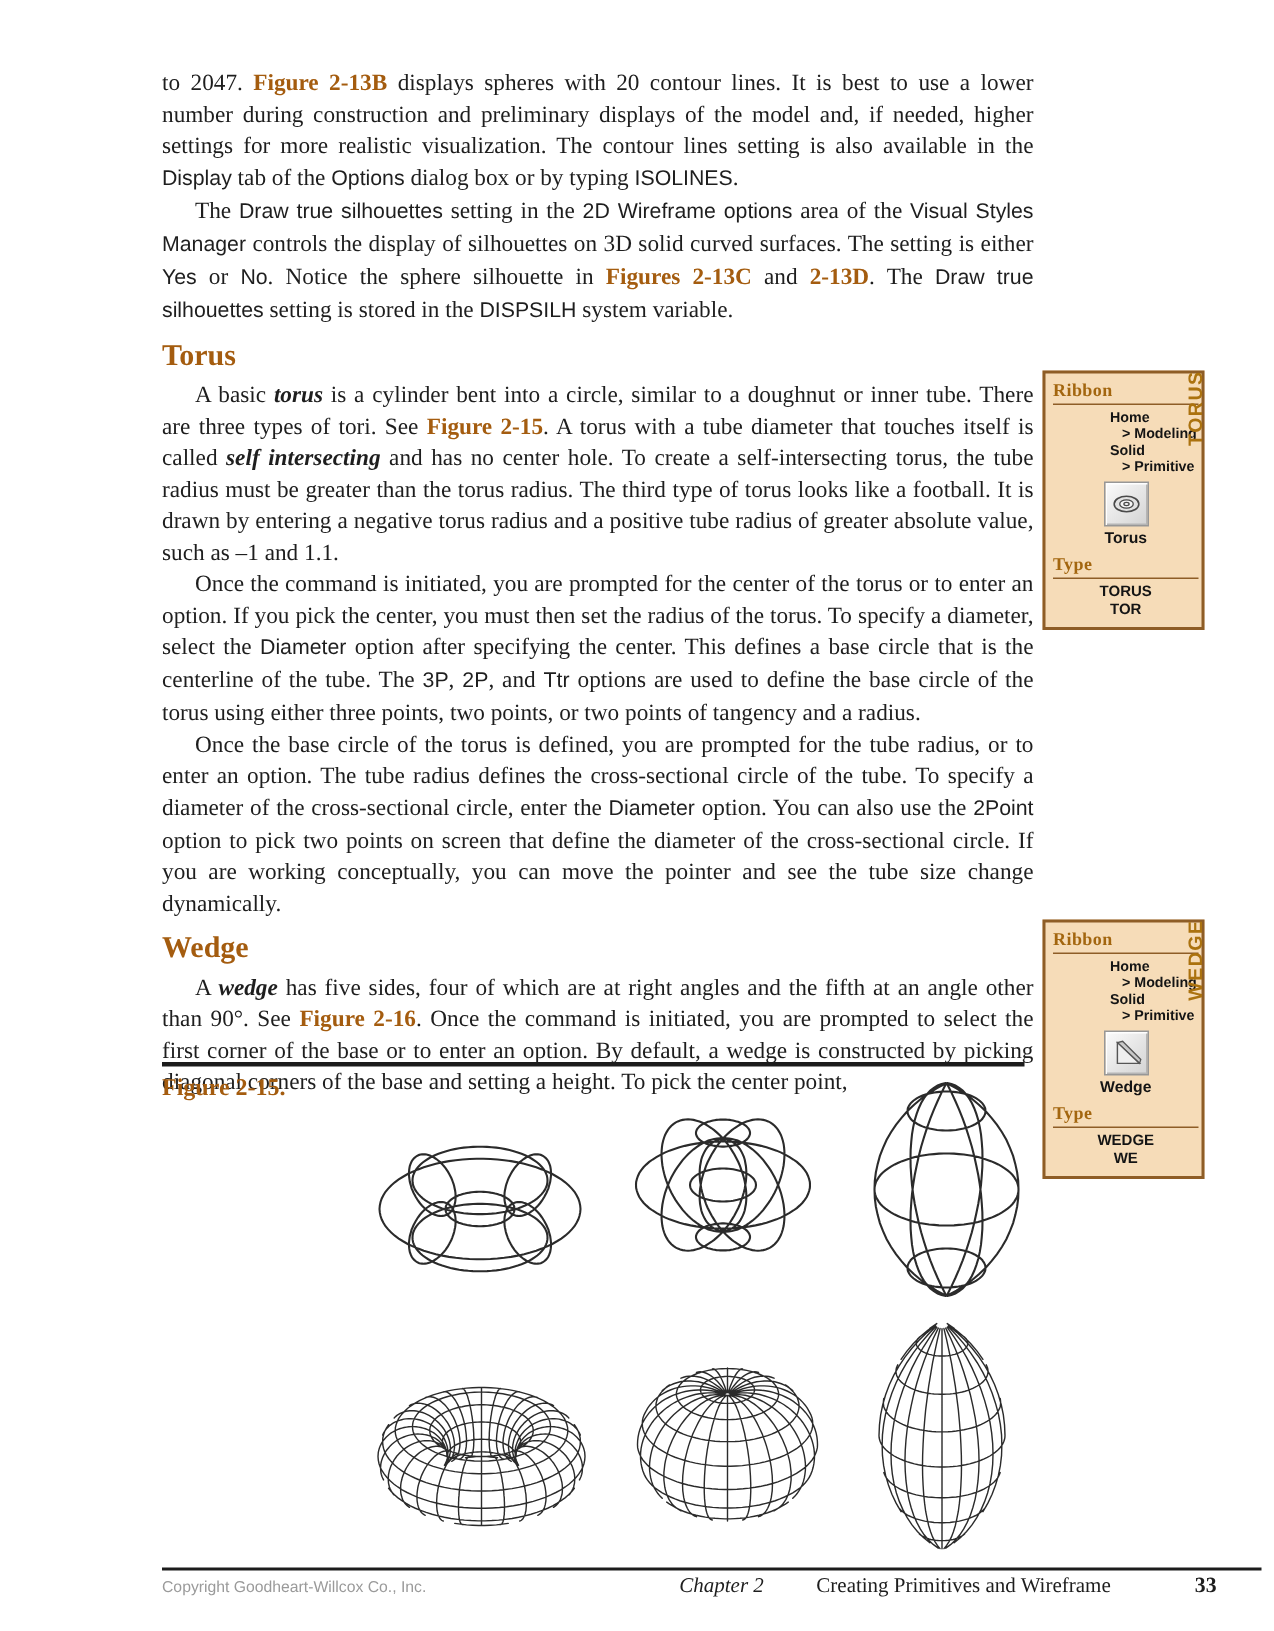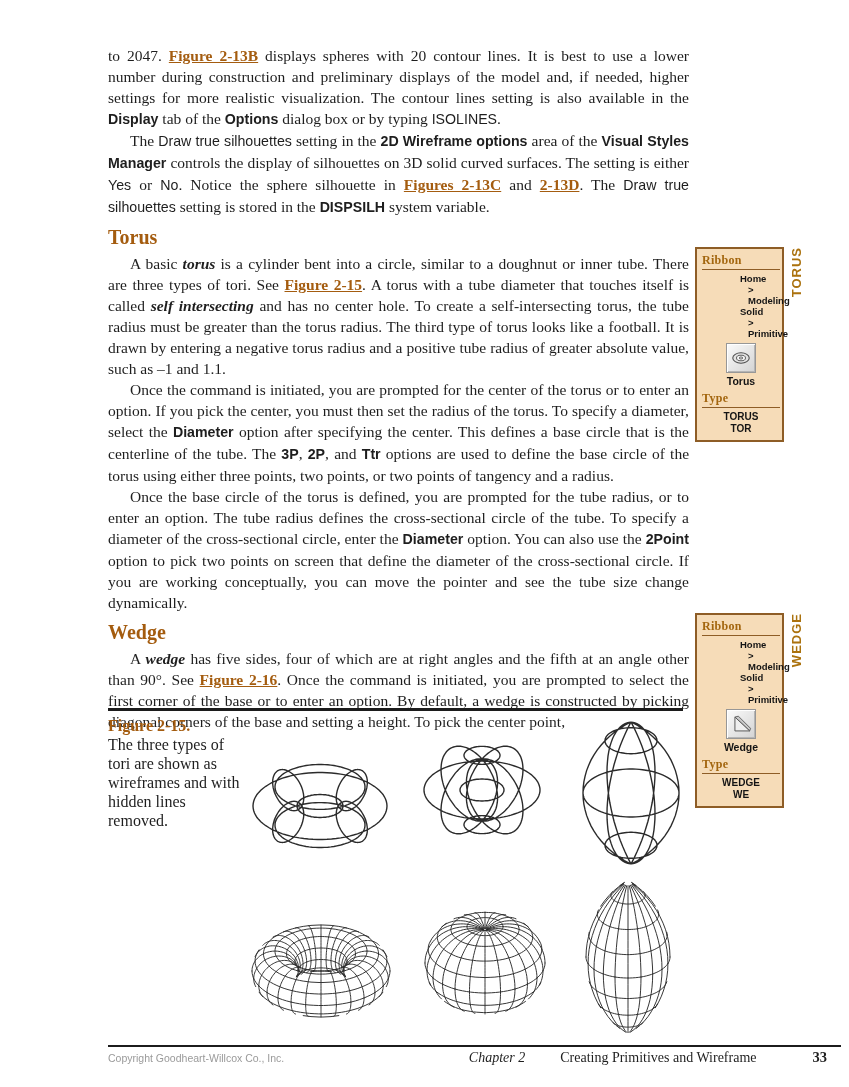--- a/index.html
+++ b/index.html
@@ -9,27 +9,27 @@
   *{margin:0;padding:0;box-sizing:border-box;}
   html,body{background:#fff;}
   .page{position:relative;width:849px;height:1087px;background:#fff;overflow:hidden;
         font-family:"Liberation Serif",serif;color:var(--body-ink);}
   
   .col{position:absolute;left:108px;top:45px;width:581px;font-size:15.5px;line-height:21px;
        text-align:justify;}
   .para{text-align:justify;}
   .ind{text-indent:22px;}
   .run-n{}
-  .run-b{font-family:"Liberation Sans",sans-serif;font-weight:700;font-size:14.2px;}
+  .run-b{font-family:"Liberation Sans",sans-serif;font-weight:400;font-size:14.2px;}
   .run-sans{font-family:Liberation Sans, sans-serif;font-size:14.2px;}
-  .run-ref{color:var(--accent);font-weight:700;text-decoration:underline;}
+  .run-ref{color:var(--accent);font-weight:700;}
   .run-bi{font-weight:700;font-style:italic;}
   .sect-head{font-size:20px;font-weight:700;color:var(--accent);margin:9px 0 5px 0;text-align:left;}
   
-  .ribbon-box{position:absolute;left:695px;width:89px;background:var(--ribbon-bg);
+  .ribbon-box{position:absolute;left:695px;width:108px;background:var(--ribbon-bg);
               border:2px solid var(--ribbon-border);padding:4px 2px 5px 5px;
               font-family:"Liberation Sans",sans-serif;}
   .rb-head{font-family:"Liberation Serif",serif;font-weight:700;font-size:12px;
            color:var(--ribbon-head);letter-spacing:.3px;}
   .rb-rule{border-bottom:1.5px solid var(--ribbon-border);margin:1px 0 3px 0;}
   .rb-path-line{font-size:9.5px;font-weight:700;line-height:11px;color:#141414;margin-left:38px;}
   .rb-path-line.indent{padding-left:8px;}
   .rb-icon-wrap{display:flex;justify-content:center;margin:4px 0 2px 0;}
   .tool-btn{width:30px;height:30px;background:linear-gradient(135deg,#fbfbfb,#d3d3d3);
             border:1px solid #979797;box-shadow:inset 1px 1px 0 #fff,inset -1px -1px 0 #b5b5b5;
@@ -45,21 +45,21 @@
   .fig-label{font-weight:700;color:var(--accent);}
   .fig-svg{position:absolute;}
   
   .footer-rule{position:absolute;left:108px;top:1045px;width:733px;height:2px;background:#1c1c1c;}
   .footer{position:absolute;left:108px;top:1049px;width:733px;display:flex;
           justify-content:space-between;align-items:baseline;}
   .copyright{font-family:"Liberation Sans",sans-serif;font-size:10.5px;color:#9a9a9a;}
   .chapter-group{display:flex;align-items:baseline;gap:28px;}
   .chapter-label{font-style:italic;font-size:14px;}
   .chapter-title{font-size:14px;margin-left:7px;}
-  .page-number{font-weight:700;font-size:14.5px;margin-left:28px;margin-right:14px;}
+  .page-number{font-weight:700;font-size:14.5px;margin-left:28px;margin-right:30px;}
 </style>
 </head>
 <body>
 
 <div class="page">
 
   <div class="col">
     <p class="para"><span class="run-n">to 2047. </span><span class="run-ref">Figure 2-13B</span><span class="run-n"> displays spheres with 20 contour lines. It is best to use a lower number during construction and preliminary displays of the model and, if needed, higher settings for more realistic visualization. The contour lines setting is also available in the </span><span class="run-b">Display</span><span class="run-n"> tab of the </span><span class="run-b">Options</span><span class="run-n"> dialog box or by typing </span><span class="run-sans">ISOLINES</span><span class="run-n">.</span></p>
     <p class="para ind"><span class="run-n">The </span><span class="run-sans">Draw true silhouettes</span><span class="run-n"> setting in the </span><span class="run-b">2D Wireframe options</span><span class="run-n"> area of the </span><span class="run-b">Visual Styles Manager</span><span class="run-n"> controls the display of silhouettes on 3D solid curved surfaces. The setting is either </span><span class="run-sans">Yes</span><span class="run-n"> or </span><span class="run-sans">No</span><span class="run-n">. Notice the sphere silhouette in </span><span class="run-ref">Figures 2-13C</span><span class="run-n"> and </span><span class="run-ref">2-13D</span><span class="run-n">. The </span><span class="run-sans">Draw true silhouettes</span><span class="run-n"> setting is stored in the </span><span class="run-b">DISPSILH</span><span class="run-n"> system variable.</span></p>
     <h2 class="sect-head">Torus</h2>
@@ -121,21 +121,20 @@
     <div>
         <div class="rb-cmd-line">WEDGE</div>
         <div class="rb-cmd-line">WE</div>
       </div>
   </div>
   <div class="side-tab" style="top:613px;">WEDGE</div>
 
   <div class="fig-rule"></div>
   <div class="fig-caption">
     <div class="fig-label">Figure 2-15.</div>
-    <div>The three types of tori are shown as wireframes and with hidden lines removed.</div>
   </div>
 
   <svg id="fig-wire-torus" class="fig-svg" style="left:250px;top:745px;" width="140" height="122" viewBox="0 0 140 122">
       <path d="M137.0,61.0L136.8,63.3L136.3,65.7L135.5,68.0L134.4,70.2L133.0,72.5L131.2,74.6L129.2,76.7L126.8,78.8L124.2,80.7L121.3,82.5L118.2,84.3L114.8,85.9L111.2,87.4L107.5,88.8L103.5,90.0L99.4,91.1L95.1,92.1L90.7,92.9L86.2,93.5L81.6,94.0L77.0,94.3L72.3,94.5L67.7,94.5L63.0,94.3L58.4,94.0L53.8,93.5L49.3,92.9L44.9,92.1L40.6,91.1L36.5,90.0L32.5,88.8L28.8,87.4L25.2,85.9L21.8,84.3L18.7,82.5L15.8,80.7L13.2,78.8L10.8,76.7L8.8,74.6L7.0,72.5L5.6,70.2L4.5,68.0L3.7,65.7L3.2,63.3L3.0,61.0L3.2,58.7L3.7,56.3L4.5,54.0L5.6,51.8L7.0,49.5L8.8,47.4L10.8,45.3L13.2,43.2L15.8,41.3L18.7,39.5L21.8,37.7L25.2,36.1L28.8,34.6L32.5,33.2L36.5,32.0L40.6,30.9L44.9,29.9L49.3,29.1L53.8,28.5L58.4,28.0L63.0,27.7L67.7,27.5L72.3,27.5L77.0,27.7L81.6,28.0L86.2,28.5L90.7,29.1L95.1,29.9L99.4,30.9L103.5,32.0L107.5,33.2L111.2,34.6L114.8,36.1L118.2,37.7L121.3,39.5L124.2,41.3L126.8,43.2L129.2,45.3L131.2,47.4L133.0,49.5L134.4,51.8L135.5,54.0L136.3,56.3L136.8,58.7L137.0,61.0M115.0,41.9L114.9,43.5L114.6,45.1L114.0,46.6L113.3,48.1L112.3,49.6L111.1,51.1L109.7,52.5L108.2,53.9L106.4,55.2L104.5,56.4L102.4,57.6L100.1,58.7L97.7,59.7L95.2,60.6L92.5,61.4L89.7,62.2L86.9,62.8L83.9,63.3L80.9,63.8L77.8,64.1L74.7,64.3L71.6,64.4L68.4,64.4L65.3,64.3L62.2,64.1L59.1,63.8L56.1,63.3L53.1,62.8L50.3,62.2L47.5,61.4L44.8,60.6L42.3,59.7L39.9,58.7L37.6,57.6L35.5,56.4L33.6,55.2L31.8,53.9L30.3,52.5L28.9,51.1L27.7,49.6L26.7,48.1L26.0,46.6L25.4,45.1L25.1,43.5L25.0,41.9L25.1,40.4L25.4,38.8L26.0,37.3L26.7,35.7L27.7,34.3L28.9,32.8L30.3,31.4L31.8,30.0L33.6,28.7L35.5,27.5L37.6,26.3L39.9,25.2L42.3,24.2L44.8,23.3L47.5,22.5L50.3,21.7L53.1,21.1L56.1,20.5L59.1,20.1L62.2,19.8L65.3,19.6L68.4,19.5L71.6,19.5L74.7,19.6L77.8,19.8L80.9,20.1L83.9,20.5L86.9,21.1L89.7,21.7L92.5,22.5L95.2,23.3L97.7,24.2L100.1,25.2L102.4,26.3L104.5,27.5L106.4,28.7L108.2,30.0L109.7,31.4L111.1,32.8L112.3,34.3L113.3,35.7L114.0,37.3L114.6,38.8L114.9,40.4L115.0,41.9M93.0,61.0L92.9,61.8L92.8,62.6L92.5,63.4L92.1,64.2L91.6,64.9L91.0,65.7L90.3,66.4L89.5,67.1L88.6,67.8L87.6,68.4L86.5,69.0L85.4,69.5L84.2,70.1L82.9,70.5L81.5,71.0L80.1,71.3L78.6,71.7L77.1,71.9L75.6,72.2L74.0,72.3L72.4,72.4L70.8,72.5L69.2,72.5L67.6,72.4L66.0,72.3L64.4,72.2L62.9,71.9L61.4,71.7L59.9,71.3L58.5,71.0L57.1,70.5L55.8,70.1L54.6,69.5L53.5,69.0L52.4,68.4L51.4,67.8L50.5,67.1L49.7,66.4L49.0,65.7L48.4,64.9L47.9,64.2L47.5,63.4L47.2,62.6L47.1,61.8L47.0,61.0L47.1,60.2L47.2,59.4L47.5,58.6L47.9,57.8L48.4,57.1L49.0,56.3L49.7,55.6L50.5,54.9L51.4,54.2L52.4,53.6L53.5,53.0L54.6,52.5L55.8,51.9L57.1,51.5L58.5,51.0L59.9,50.7L61.4,50.3L62.9,50.1L64.4,49.8L66.0,49.7L67.6,49.6L69.2,49.5L70.8,49.5L72.4,49.6L74.0,49.7L75.6,49.8L77.1,50.1L78.6,50.3L80.1,50.7L81.5,51.0L82.9,51.5L84.2,51.9L85.4,52.5L86.5,53.0L87.6,53.6L88.6,54.2L89.5,54.9L90.3,55.6L91.0,56.3L91.6,57.1L92.1,57.8L92.5,58.6L92.8,59.4L92.9,60.2L93.0,61.0M115.0,80.1L114.9,81.6L114.6,83.2L114.0,84.7L113.3,86.3L112.3,87.7L111.1,89.2L109.7,90.6L108.2,92.0L106.4,93.3L104.5,94.5L102.4,95.7L100.1,96.8L97.7,97.8L95.2,98.7L92.5,99.5L89.7,100.3L86.9,100.9L83.9,101.5L80.9,101.9L77.8,102.2L74.7,102.4L71.6,102.5L68.4,102.5L65.3,102.4L62.2,102.2L59.1,101.9L56.1,101.5L53.1,100.9L50.3,100.3L47.5,99.5L44.8,98.7L42.3,97.8L39.9,96.8L37.6,95.7L35.5,94.5L33.6,93.3L31.8,92.0L30.3,90.6L28.9,89.2L27.7,87.7L26.7,86.3L26.0,84.7L25.4,83.2L25.1,81.6L25.0,80.1L25.1,78.5L25.4,76.9L26.0,75.4L26.7,73.9L27.7,72.4L28.9,70.9L30.3,69.5L31.8,68.1L33.6,66.8L35.5,65.6L37.6,64.4L39.9,63.3L42.3,62.3L44.8,61.4L47.5,60.6L50.3,59.8L53.1,59.2L56.1,58.7L59.1,58.2L62.2,57.9L65.3,57.7L68.4,57.6L71.6,57.6L74.7,57.7L77.8,57.9L80.9,58.2L83.9,58.7L86.9,59.2L89.7,59.8L92.5,60.6L95.2,61.4L97.7,62.3L100.1,63.3L102.4,64.4L104.5,65.6L106.4,66.8L108.2,68.1L109.7,69.5L111.1,70.9L112.3,72.4L113.3,73.9L114.0,75.4L114.6,76.9L114.9,78.5L115.0,80.1M117.4,84.7L117.3,83.3L117.2,82.0L117.0,80.6L116.8,79.1L116.4,77.7L116.0,76.3L115.6,74.8L115.0,73.4L114.4,72.0L113.7,70.6L113.0,69.3L112.2,68.0L111.4,66.7L110.5,65.5L109.6,64.3L108.6,63.2L107.6,62.2L106.6,61.2L105.6,60.3L104.5,59.5L103.4,58.8L102.4,58.1L101.3,57.6L100.2,57.1L99.1,56.8L98.1,56.5L97.0,56.4L96.0,56.3L95.0,56.4L94.0,56.5L93.1,56.8L92.2,57.1L91.4,57.5L90.6,58.1L89.9,58.7L89.2,59.4L88.6,60.2L88.1,61.1L87.6,62.1L87.2,63.1L86.9,64.2L86.6,65.3L86.4,66.6L86.3,67.8L86.3,69.1L86.3,70.5L86.4,71.9L86.6,73.3L86.9,74.7L87.2,76.1L87.6,77.6L88.1,79.0L88.6,80.4L89.2,81.8L89.9,83.2L90.6,84.5L91.4,85.9L92.2,87.1L93.1,88.4L94.0,89.5L95.0,90.6L96.0,91.7L97.0,92.6L98.1,93.5L99.1,94.3L100.2,95.0L101.3,95.7L102.4,96.2L103.4,96.7L104.5,97.0L105.6,97.3L106.6,97.4L107.6,97.5L108.6,97.4L109.6,97.3L110.5,97.1L111.4,96.7L112.2,96.3L113.0,95.7L113.7,95.1L114.4,94.4L115.0,93.6L115.6,92.7L116.0,91.8L116.4,90.7L116.8,89.6L117.0,88.5L117.2,87.3L117.3,86.0L117.4,84.7M22.6,84.7L22.7,83.3L22.8,82.0L23.0,80.6L23.2,79.1L23.6,77.7L24.0,76.3L24.4,74.8L25.0,73.4L25.6,72.0L26.3,70.6L27.0,69.3L27.8,68.0L28.6,66.7L29.5,65.5L30.4,64.3L31.4,63.2L32.4,62.2L33.4,61.2L34.4,60.3L35.5,59.5L36.6,58.8L37.6,58.1L38.7,57.6L39.8,57.1L40.9,56.8L41.9,56.5L43.0,56.4L44.0,56.3L45.0,56.4L46.0,56.5L46.9,56.8L47.8,57.1L48.6,57.5L49.4,58.1L50.1,58.7L50.8,59.4L51.4,60.2L51.9,61.1L52.4,62.1L52.8,63.1L53.1,64.2L53.4,65.3L53.6,66.6L53.7,67.8L53.7,69.1L53.7,70.5L53.6,71.9L53.4,73.3L53.1,74.7L52.8,76.1L52.4,77.6L51.9,79.0L51.4,80.4L50.8,81.8L50.1,83.2L49.4,84.5L48.6,85.9L47.8,87.1L46.9,88.4L46.0,89.5L45.0,90.6L44.0,91.7L43.0,92.6L41.9,93.5L40.9,94.3L39.8,95.0L38.7,95.7L37.6,96.2L36.6,96.7L35.5,97.0L34.4,97.3L33.4,97.4L32.4,97.5L31.4,97.4L30.4,97.3L29.5,97.1L28.6,96.7L27.8,96.3L27.0,95.7L26.3,95.1L25.6,94.4L25.0,93.6L24.4,92.7L24.0,91.8L23.6,90.7L23.2,89.6L23.0,88.5L22.8,87.3L22.7,86.0L22.6,84.7M22.6,37.3L22.7,36.0L22.8,34.7L23.0,33.5L23.2,32.4L23.6,31.3L24.0,30.2L24.4,29.3L25.0,28.4L25.6,27.6L26.3,26.9L27.0,26.3L27.8,25.7L28.6,25.3L29.5,24.9L30.4,24.7L31.4,24.6L32.4,24.5L33.4,24.6L34.4,24.7L35.5,25.0L36.6,25.3L37.6,25.8L38.7,26.3L39.8,27.0L40.9,27.7L41.9,28.5L43.0,29.4L44.0,30.3L45.0,31.4L46.0,32.5L46.9,33.6L47.8,34.9L48.6,36.1L49.4,37.5L50.1,38.8L50.8,40.2L51.4,41.6L51.9,43.0L52.4,44.4L52.8,45.9L53.1,47.3L53.4,48.7L53.6,50.1L53.7,51.5L53.7,52.9L53.7,54.2L53.6,55.4L53.4,56.7L53.1,57.8L52.8,58.9L52.4,59.9L51.9,60.9L51.4,61.8L50.8,62.6L50.1,63.3L49.4,63.9L48.6,64.5L47.8,64.9L46.9,65.2L46.0,65.5L45.0,65.6L44.0,65.7L43.0,65.6L41.9,65.5L40.9,65.2L39.8,64.9L38.7,64.4L37.6,63.9L36.6,63.2L35.5,62.5L34.4,61.7L33.4,60.8L32.4,59.8L31.4,58.8L30.4,57.7L29.5,56.5L28.6,55.3L27.8,54.0L27.0,52.7L26.3,51.4L25.6,50.0L25.0,48.6L24.4,47.2L24.0,45.7L23.6,44.3L23.2,42.9L23.0,41.4L22.8,40.0L22.7,38.7L22.6,37.3M117.4,37.3L117.3,36.0L117.2,34.7L117.0,33.5L116.8,32.4L116.4,31.3L116.0,30.2L115.6,29.3L115.0,28.4L114.4,27.6L113.7,26.9L113.0,26.3L112.2,25.7L111.4,25.3L110.5,24.9L109.6,24.7L108.6,24.6L107.6,24.5L106.6,24.6L105.6,24.7L104.5,25.0L103.4,25.3L102.4,25.8L101.3,26.3L100.2,27.0L99.1,27.7L98.1,28.5L97.0,29.4L96.0,30.3L95.0,31.4L94.0,32.5L93.1,33.6L92.2,34.9L91.4,36.1L90.6,37.5L89.9,38.8L89.2,40.2L88.6,41.6L88.1,43.0L87.6,44.4L87.2,45.9L86.9,47.3L86.6,48.7L86.4,50.1L86.3,51.5L86.3,52.9L86.3,54.2L86.4,55.4L86.6,56.7L86.9,57.8L87.2,58.9L87.6,59.9L88.1,60.9L88.6,61.8L89.2,62.6L89.9,63.3L90.6,63.9L91.4,64.5L92.2,64.9L93.1,65.2L94.0,65.5L95.0,65.6L96.0,65.7L97.0,65.6L98.1,65.5L99.1,65.2L100.2,64.9L101.3,64.4L102.4,63.9L103.4,63.2L104.5,62.5L105.6,61.7L106.6,60.8L107.6,59.8L108.6,58.8L109.6,57.7L110.5,56.5L111.4,55.3L112.2,54.0L113.0,52.7L113.7,51.4L114.4,50.0L115.0,48.6L115.6,47.2L116.0,45.7L116.4,44.3L116.8,42.9L117.0,41.4L117.2,40.0L117.3,38.7L117.4,37.3" fill="none" stroke="#2b2b2b" stroke-width="1.4" stroke-linecap="round"></path>
     </svg>
   <svg id="fig-wire-self" class="fig-svg" style="left:420px;top:738px;" width="125" height="105" viewBox="0 0 125 105">
       <path d="M120.0,52.0L119.9,54.0L119.4,56.0L118.7,58.0L117.8,60.0L116.5,61.9L115.0,63.8L113.2,65.6L111.2,67.4L108.9,69.0L106.4,70.6L103.7,72.1L100.8,73.6L97.7,74.9L94.4,76.0L91.0,77.1L87.4,78.1L83.7,78.9L79.9,79.6L76.0,80.1L72.1,80.6L68.1,80.8L64.0,81.0L60.0,81.0L55.9,80.8L51.9,80.6L48.0,80.1L44.1,79.6L40.3,78.9L36.6,78.1L33.0,77.1L29.6,76.0L26.3,74.9L23.2,73.6L20.3,72.1L17.6,70.6L15.1,69.0L12.8,67.4L10.8,65.6L9.0,63.8L7.5,61.9L6.2,60.0L5.3,58.0L4.6,56.0L4.1,54.0L4.0,52.0L4.1,50.0L4.6,48.0L5.3,46.0L6.2,44.0L7.5,42.1L9.0,40.2L10.8,38.4L12.8,36.6L15.1,35.0L17.6,33.4L20.3,31.9L23.2,30.4L26.3,29.1L29.6,28.0L33.0,26.9L36.6,25.9L40.3,25.1L44.1,24.4L48.0,23.9L51.9,23.4L55.9,23.2L60.0,23.0L64.0,23.0L68.1,23.2L72.1,23.4L76.0,23.9L79.9,24.4L83.7,25.1L87.4,25.9L91.0,26.9L94.4,28.0L97.7,29.1L100.8,30.4L103.7,31.9L106.4,33.4L108.9,35.0L111.2,36.6L113.2,38.4L115.0,40.2L116.5,42.1L117.8,44.0L118.7,46.0L119.4,48.0L119.9,50.0L120.0,52.0M80.0,17.4L80.0,18.0L79.8,18.6L79.6,19.2L79.3,19.8L78.9,20.4L78.4,21.0L77.9,21.6L77.3,22.1L76.6,22.7L75.8,23.1L74.9,23.6L74.0,24.0L73.1,24.5L72.1,24.8L71.0,25.2L69.9,25.4L68.7,25.7L67.6,25.9L66.4,26.1L65.1,26.2L63.9,26.3L62.6,26.4L61.4,26.4L60.1,26.3L58.9,26.2L57.6,26.1L56.4,25.9L55.3,25.7L54.1,25.4L53.0,25.2L51.9,24.8L50.9,24.5L50.0,24.0L49.1,23.6L48.2,23.1L47.4,22.7L46.7,22.1L46.1,21.6L45.6,21.0L45.1,20.4L44.7,19.8L44.4,19.2L44.2,18.6L44.0,18.0L44.0,17.4L44.0,16.7L44.2,16.1L44.4,15.5L44.7,14.9L45.1,14.3L45.6,13.7L46.1,13.1L46.7,12.6L47.4,12.1L48.2,11.6L49.1,11.1L50.0,10.7L50.9,10.3L51.9,9.9L53.0,9.6L54.1,9.3L55.3,9.0L56.4,8.8L57.6,8.6L58.9,8.5L60.1,8.4L61.4,8.4L62.6,8.4L63.9,8.4L65.1,8.5L66.4,8.6L67.6,8.8L68.7,9.0L69.9,9.3L71.0,9.6L72.1,9.9L73.1,10.3L74.0,10.7L74.9,11.1L75.8,11.6L76.6,12.1L77.3,12.6L77.9,13.1L78.4,13.7L78.9,14.3L79.3,14.9L79.6,15.5L79.8,16.1L80.0,16.7L80.0,17.4M40.0,52.0L40.1,51.2L40.2,50.5L40.5,49.7L40.9,49.0L41.3,48.2L41.9,47.5L42.6,46.8L43.3,46.2L44.2,45.5L45.1,44.9L46.2,44.4L47.3,43.8L48.5,43.3L49.7,42.9L51.0,42.5L52.4,42.1L53.8,41.8L55.2,41.5L56.7,41.3L58.2,41.2L59.7,41.1L61.2,41.0L62.8,41.0L64.3,41.1L65.8,41.2L67.3,41.3L68.8,41.5L70.2,41.8L71.6,42.1L73.0,42.5L74.3,42.9L75.5,43.3L76.7,43.8L77.8,44.4L78.9,44.9L79.8,45.5L80.7,46.2L81.4,46.8L82.1,47.5L82.7,48.2L83.1,49.0L83.5,49.7L83.8,50.5L83.9,51.2L84.0,52.0L83.9,52.8L83.8,53.5L83.5,54.3L83.1,55.0L82.7,55.8L82.1,56.5L81.4,57.2L80.7,57.8L79.8,58.5L78.9,59.1L77.8,59.6L76.7,60.2L75.5,60.7L74.3,61.1L73.0,61.5L71.6,61.9L70.2,62.2L68.8,62.5L67.3,62.7L65.8,62.8L64.3,62.9L62.8,63.0L61.2,63.0L59.7,62.9L58.2,62.8L56.7,62.7L55.2,62.5L53.8,62.2L52.4,61.9L51.0,61.5L49.7,61.1L48.5,60.7L47.3,60.2L46.2,59.6L45.1,59.1L44.2,58.5L43.3,57.8L42.6,57.2L41.9,56.5L41.3,55.8L40.9,55.0L40.5,54.3L40.2,53.5L40.1,52.8L40.0,52.0M80.0,86.6L80.0,87.3L79.8,87.9L79.6,88.5L79.3,89.1L78.9,89.7L78.4,90.3L77.9,90.9L77.3,91.4L76.6,91.9L75.8,92.4L74.9,92.9L74.0,93.3L73.1,93.7L72.1,94.1L71.0,94.4L69.9,94.7L68.7,95.0L67.6,95.2L66.4,95.4L65.1,95.5L63.9,95.6L62.6,95.6L61.4,95.6L60.1,95.6L58.9,95.5L57.6,95.4L56.4,95.2L55.3,95.0L54.1,94.7L53.0,94.4L51.9,94.1L50.9,93.7L50.0,93.3L49.1,92.9L48.2,92.4L47.4,91.9L46.7,91.4L46.1,90.9L45.6,90.3L45.1,89.7L44.7,89.1L44.4,88.5L44.2,87.9L44.0,87.3L44.0,86.6L44.0,86.0L44.2,85.4L44.4,84.8L44.7,84.2L45.1,83.6L45.6,83.0L46.1,82.4L46.7,81.9L47.4,81.3L48.2,80.9L49.1,80.4L50.0,80.0L50.9,79.5L51.9,79.2L53.0,78.8L54.1,78.6L55.3,78.3L56.4,78.1L57.6,77.9L58.9,77.8L60.1,77.7L61.4,77.6L62.6,77.6L63.9,77.7L65.1,77.8L66.4,77.9L67.6,78.1L68.7,78.3L69.9,78.6L71.0,78.8L72.1,79.2L73.1,79.5L74.0,80.0L74.9,80.4L75.8,80.9L76.6,81.3L77.3,81.9L77.9,82.4L78.4,83.0L78.9,83.6L79.3,84.2L79.6,84.8L79.8,85.4L80.0,86.0L80.0,86.6M103.0,72.5L102.9,70.1L102.7,67.5L102.4,65.0L101.9,62.4L101.3,59.8L100.6,57.2L99.7,54.6L98.7,52.0L97.6,49.4L96.4,46.9L95.1,44.5L93.7,42.1L92.1,39.8L90.5,37.6L88.9,35.4L87.1,33.4L85.3,31.5L83.5,29.8L81.6,28.2L79.6,26.7L77.7,25.4L75.7,24.2L73.7,23.3L71.8,22.4L69.8,21.8L67.9,21.3L66.0,21.0L64.1,20.9L62.3,21.0L60.6,21.3L58.9,21.7L57.3,22.4L55.8,23.2L54.4,24.1L53.1,25.3L51.8,26.6L50.7,28.0L49.8,29.6L48.9,31.4L48.1,33.2L47.5,35.2L47.1,37.3L46.7,39.5L46.5,41.8L46.4,44.2L46.5,46.7L46.7,49.2L47.1,51.7L47.5,54.3L48.1,56.9L48.9,59.5L49.8,62.1L50.7,64.7L51.8,67.3L53.1,69.8L54.4,72.3L55.8,74.6L57.3,77.0L58.9,79.2L60.6,81.3L62.3,83.3L64.1,85.2L66.0,86.9L67.9,88.6L69.8,90.0L71.8,91.3L73.7,92.5L75.7,93.5L77.7,94.3L79.6,94.9L81.6,95.4L83.5,95.7L85.3,95.8L87.1,95.7L88.9,95.4L90.5,95.0L92.1,94.4L93.7,93.6L95.1,92.6L96.4,91.5L97.6,90.2L98.7,88.7L99.7,87.1L100.6,85.4L101.3,83.5L101.9,81.5L102.4,79.4L102.7,77.2L102.9,74.9L103.0,72.5M21.0,72.5L21.1,70.1L21.3,67.5L21.6,65.0L22.1,62.4L22.7,59.8L23.4,57.2L24.3,54.6L25.3,52.0L26.4,49.4L27.6,46.9L28.9,44.5L30.3,42.1L31.9,39.8L33.5,37.6L35.1,35.4L36.9,33.4L38.7,31.5L40.5,29.8L42.4,28.2L44.4,26.7L46.3,25.4L48.3,24.2L50.3,23.3L52.2,22.4L54.2,21.8L56.1,21.3L58.0,21.0L59.9,20.9L61.7,21.0L63.4,21.3L65.1,21.7L66.7,22.4L68.2,23.2L69.6,24.1L70.9,25.3L72.2,26.6L73.3,28.0L74.2,29.6L75.1,31.4L75.9,33.2L76.5,35.2L76.9,37.3L77.3,39.5L77.5,41.8L77.6,44.2L77.5,46.7L77.3,49.2L76.9,51.7L76.5,54.3L75.9,56.9L75.1,59.5L74.2,62.1L73.3,64.7L72.2,67.3L70.9,69.8L69.6,72.3L68.2,74.6L66.7,77.0L65.1,79.2L63.4,81.3L61.7,83.3L59.9,85.2L58.0,86.9L56.1,88.6L54.2,90.0L52.2,91.3L50.3,92.5L48.3,93.5L46.3,94.3L44.4,94.9L42.4,95.4L40.5,95.7L38.7,95.8L36.9,95.7L35.1,95.4L33.5,95.0L31.9,94.4L30.3,93.6L28.9,92.6L27.6,91.5L26.4,90.2L25.3,88.7L24.3,87.1L23.4,85.4L22.7,83.5L22.1,81.5L21.6,79.4L21.3,77.2L21.1,74.9L21.0,72.5M21.0,31.5L21.1,29.1L21.3,26.8L21.6,24.6L22.1,22.5L22.7,20.5L23.4,18.6L24.3,16.9L25.3,15.3L26.4,13.8L27.6,12.5L28.9,11.4L30.3,10.4L31.9,9.6L33.5,9.0L35.1,8.6L36.9,8.3L38.7,8.2L40.5,8.3L42.4,8.6L44.4,9.1L46.3,9.7L48.3,10.5L50.3,11.5L52.2,12.7L54.2,14.0L56.1,15.4L58.0,17.1L59.9,18.8L61.7,20.7L63.4,22.7L65.1,24.8L66.7,27.0L68.2,29.4L69.6,31.7L70.9,34.2L72.2,36.7L73.3,39.3L74.2,41.9L75.1,44.5L75.9,47.1L76.5,49.7L76.9,52.3L77.3,54.8L77.5,57.3L77.6,59.8L77.5,62.2L77.3,64.5L76.9,66.7L76.5,68.8L75.9,70.8L75.1,72.6L74.2,74.4L73.3,76.0L72.2,77.4L70.9,78.7L69.6,79.9L68.2,80.8L66.7,81.6L65.1,82.3L63.4,82.7L61.7,83.0L59.9,83.1L58.0,83.0L56.1,82.7L54.2,82.2L52.2,81.6L50.3,80.7L48.3,79.8L46.3,78.6L44.4,77.3L42.4,75.8L40.5,74.2L38.7,72.5L36.9,70.6L35.1,68.6L33.5,66.4L31.9,64.2L30.3,61.9L28.9,59.5L27.6,57.1L26.4,54.6L25.3,52.0L24.3,49.4L23.4,46.8L22.7,44.2L22.1,41.6L21.6,39.0L21.3,36.5L21.1,33.9L21.0,31.5M103.0,31.5L102.9,29.1L102.7,26.8L102.4,24.6L101.9,22.5L101.3,20.5L100.6,18.6L99.7,16.9L98.7,15.3L97.6,13.8L96.4,12.5L95.1,11.4L93.7,10.4L92.1,9.6L90.5,9.0L88.9,8.6L87.1,8.3L85.3,8.2L83.5,8.3L81.6,8.6L79.6,9.1L77.7,9.7L75.7,10.5L73.7,11.5L71.8,12.7L69.8,14.0L67.9,15.4L66.0,17.1L64.1,18.8L62.3,20.7L60.6,22.7L58.9,24.8L57.3,27.0L55.8,29.4L54.4,31.7L53.1,34.2L51.8,36.7L50.7,39.3L49.8,41.9L48.9,44.5L48.1,47.1L47.5,49.7L47.1,52.3L46.7,54.8L46.5,57.3L46.4,59.8L46.5,62.2L46.7,64.5L47.1,66.7L47.5,68.8L48.1,70.8L48.9,72.6L49.8,74.4L50.7,76.0L51.8,77.4L53.1,78.7L54.4,79.9L55.8,80.8L57.3,81.6L58.9,82.3L60.6,82.7L62.3,83.0L64.1,83.1L66.0,83.0L67.9,82.7L69.8,82.2L71.8,81.6L73.7,80.7L75.7,79.8L77.7,78.6L79.6,77.3L81.6,75.8L83.5,74.2L85.3,72.5L87.1,70.6L88.9,68.6L90.5,66.4L92.1,64.2L93.7,61.9L95.1,59.5L96.4,57.1L97.6,54.6L98.7,52.0L99.7,49.4L100.6,46.8L101.3,44.2L101.9,41.6L102.4,39.0L102.7,36.5L102.9,33.9L103.0,31.5" fill="none" stroke="#2b2b2b" stroke-width="1.4" stroke-linecap="round"></path>
     </svg>
   <svg id="fig-wire-football" class="fig-svg" style="left:578px;top:719px;" width="106" height="148" viewBox="0 0 106 148">
       <path d="M101.0,74.0L100.9,75.7L100.5,77.3L100.0,79.0L99.1,80.6L98.1,82.2L96.9,83.8L95.4,85.3L93.7,86.7L91.8,88.1L89.8,89.4L87.5,90.7L85.1,91.8L82.6,92.9L79.8,93.9L77.0,94.8L74.0,95.6L71.0,96.3L67.8,96.8L64.6,97.3L61.3,97.6L58.0,97.9L54.7,98.0L51.3,98.0L48.0,97.9L44.7,97.6L41.4,97.3L38.2,96.8L35.0,96.3L32.0,95.6L29.0,94.8L26.2,93.9L23.4,92.9L20.9,91.8L18.5,90.7L16.2,89.4L14.2,88.1L12.3,86.7L10.6,85.3L9.1,83.8L7.9,82.2L6.9,80.6L6.0,79.0L5.5,77.3L5.1,75.7L5.0,74.0L5.1,72.3L5.5,70.7L6.0,69.0L6.9,67.4L7.9,65.8L9.1,64.2L10.6,62.7L12.3,61.3L14.2,59.9L16.2,58.6L18.5,57.3L20.9,56.2L23.4,55.1L26.2,54.1L29.0,53.2L32.0,52.4L35.0,51.7L38.2,51.2L41.4,50.7L44.7,50.4L48.0,50.1L51.3,50.0L54.7,50.0L58.0,50.1L61.3,50.4L64.6,50.7L67.8,51.2L71.0,51.7L74.0,52.4L77.0,53.2L79.8,54.1L82.6,55.1L85.1,56.2L87.5,57.3L89.8,58.6L91.8,59.9L93.7,61.3L95.4,62.7L96.9,64.2L98.1,65.8L99.1,67.4L100.0,69.0L100.5,70.7L100.9,72.3L101.0,74.0M79.0,21.7L78.9,22.6L78.8,23.5L78.4,24.4L78.0,25.3L77.4,26.1L76.8,27.0L76.0,27.8L75.1,28.6L74.0,29.3L72.9,30.0L71.7,30.7L70.4,31.3L69.0,31.9L67.5,32.5L66.0,32.9L64.4,33.4L62.7,33.7L61.0,34.0L59.3,34.3L57.5,34.5L55.7,34.6L53.9,34.7L52.1,34.7L50.3,34.6L48.5,34.5L46.7,34.3L45.0,34.0L43.3,33.7L41.6,33.4L40.0,32.9L38.5,32.5L37.0,31.9L35.6,31.3L34.3,30.7L33.1,30.0L32.0,29.3L30.9,28.6L30.0,27.8L29.2,27.0L28.6,26.1L28.0,25.3L27.6,24.4L27.2,23.5L27.1,22.6L27.0,21.7L27.1,20.8L27.2,19.9L27.6,19.0L28.0,18.1L28.6,17.2L29.2,16.4L30.0,15.6L30.9,14.8L32.0,14.0L33.1,13.3L34.3,12.6L35.6,12.0L37.0,11.4L38.5,10.9L40.0,10.4L41.6,10.0L43.3,9.6L45.0,9.3L46.7,9.1L48.5,8.9L50.3,8.7L52.1,8.7L53.9,8.7L55.7,8.7L57.5,8.9L59.3,9.1L61.0,9.3L62.7,9.6L64.4,10.0L66.0,10.4L67.5,10.9L69.0,11.4L70.4,12.0L71.7,12.6L72.9,13.3L74.0,14.0L75.1,14.8L76.0,15.6L76.8,16.4L77.4,17.2L78.0,18.1L78.4,19.0L78.8,19.9L78.9,20.8L79.0,21.7M79.0,126.3L78.9,127.2L78.8,128.1L78.4,129.0L78.0,129.9L77.4,130.8L76.8,131.6L76.0,132.4L75.1,133.2L74.0,134.0L72.9,134.7L71.7,135.4L70.4,136.0L69.0,136.6L67.5,137.1L66.0,137.6L64.4,138.0L62.7,138.4L61.0,138.7L59.3,138.9L57.5,139.1L55.7,139.3L53.9,139.3L52.1,139.3L50.3,139.3L48.5,139.1L46.7,138.9L45.0,138.7L43.3,138.4L41.6,138.0L40.0,137.6L38.5,137.1L37.0,136.6L35.6,136.0L34.3,135.4L33.1,134.7L32.0,134.0L30.9,133.2L30.0,132.4L29.2,131.6L28.6,130.8L28.0,129.9L27.6,129.0L27.2,128.1L27.1,127.2L27.0,126.3L27.1,125.4L27.2,124.5L27.6,123.6L28.0,122.7L28.6,121.9L29.2,121.0L30.0,120.2L30.9,119.4L32.0,118.7L33.1,118.0L34.3,117.3L35.6,116.7L37.0,116.1L38.5,115.5L40.0,115.1L41.6,114.6L43.3,114.3L45.0,114.0L46.7,113.7L48.5,113.5L50.3,113.4L52.1,113.3L53.9,113.3L55.7,113.4L57.5,113.5L59.3,113.7L61.0,114.0L62.7,114.3L64.4,114.6L66.0,115.1L67.5,115.5L69.0,116.1L70.4,116.7L71.7,117.3L72.9,118.0L74.0,118.7L75.1,119.4L76.0,120.2L76.8,121.0L77.4,121.9L78.0,122.7L78.4,123.6L78.8,124.5L78.9,125.4L79.0,126.3M101.0,74.0L100.8,68.3L100.1,62.7L98.9,57.1L97.4,51.6L95.3,46.2L92.9,40.9L90.0,35.8L86.7,30.9L83.0,26.2L79.0,21.7L74.6,17.5L69.9,13.5L64.9,9.9L59.6,6.5L54.0,3.5M54.0,144.5L59.6,141.5L64.9,138.1L69.9,134.5L74.6,130.5L79.0,126.3L83.0,121.8L86.7,117.1L90.0,112.2L92.9,107.1L95.3,101.8L97.4,96.4L98.9,90.9L100.1,85.3L100.8,79.7L101.0,74.0M77.0,94.8L76.9,89.0L76.5,83.1L76.0,77.0L75.2,70.8L74.2,64.5L72.9,58.2L71.5,51.8L69.9,45.5L68.0,39.2L66.0,32.9L63.8,26.8L61.4,20.8L58.9,15.0L56.3,9.4L53.5,3.9M53.5,144.9L56.3,144.3L58.9,143.3L61.4,141.8L63.8,139.9L66.0,137.6L68.0,134.9L69.9,131.7L71.5,128.2L72.9,124.4L74.2,120.2L75.2,115.6L76.0,110.8L76.5,105.7L76.9,100.4L77.0,94.8M29.0,94.8L29.1,89.0L29.5,83.1L30.0,77.0L30.8,70.8L31.8,64.5L33.1,58.2L34.5,51.8L36.1,45.5L38.0,39.2L40.0,32.9L42.2,26.8L44.6,20.8L47.1,15.0L49.7,9.4L52.5,3.9M52.5,144.9L49.7,144.3L47.1,143.3L44.6,141.8L42.2,139.9L40.0,137.6L38.0,134.9L36.1,131.7L34.5,128.2L33.1,124.4L31.8,120.2L30.8,115.6L30.0,110.8L29.5,105.7L29.1,100.4L29.0,94.8M5.0,74.0L5.2,68.3L5.9,62.7L7.1,57.1L8.6,51.6L10.7,46.2L13.1,40.9L16.0,35.8L19.3,30.9L23.0,26.2L27.0,21.7L31.4,17.5L36.1,13.5L41.1,9.9L46.4,6.5L52.0,3.5M52.0,144.5L46.4,141.5L41.1,138.1L36.1,134.5L31.4,130.5L27.0,126.3L23.0,121.8L19.3,117.1L16.0,112.2L13.1,107.1L10.7,101.8L8.6,96.4L7.1,90.9L5.9,85.3L5.2,79.7L5.0,74.0M29.0,53.2L29.1,47.6L29.5,42.3L30.0,37.2L30.8,32.4L31.8,27.8L33.1,23.6L34.5,19.8L36.1,16.3L38.0,13.1L40.0,10.4L42.2,8.1L44.6,6.2L47.1,4.7L49.7,3.7L52.5,3.1M52.5,144.1L49.7,138.6L47.1,133.0L44.6,127.2L42.2,121.2L40.0,115.1L38.0,108.8L36.1,102.5L34.5,96.2L33.1,89.8L31.8,83.5L30.8,77.2L30.0,71.0L29.5,64.9L29.1,59.0L29.0,53.2M77.0,53.2L76.9,47.6L76.5,42.3L76.0,37.2L75.2,32.4L74.2,27.8L72.9,23.6L71.5,19.8L69.9,16.3L68.0,13.1L66.0,10.4L63.8,8.1L61.4,6.2L58.9,4.7L56.3,3.7L53.5,3.1M53.5,144.1L56.3,138.6L58.9,133.0L61.4,127.2L63.8,121.2L66.0,115.1L68.0,108.8L69.9,102.5L71.5,96.2L72.9,89.8L74.2,83.5L75.2,77.2L76.0,71.0L76.5,64.9L76.9,59.0L77.0,53.2" fill="none" stroke="#2b2b2b" stroke-width="1.4" stroke-linecap="round"></path>

